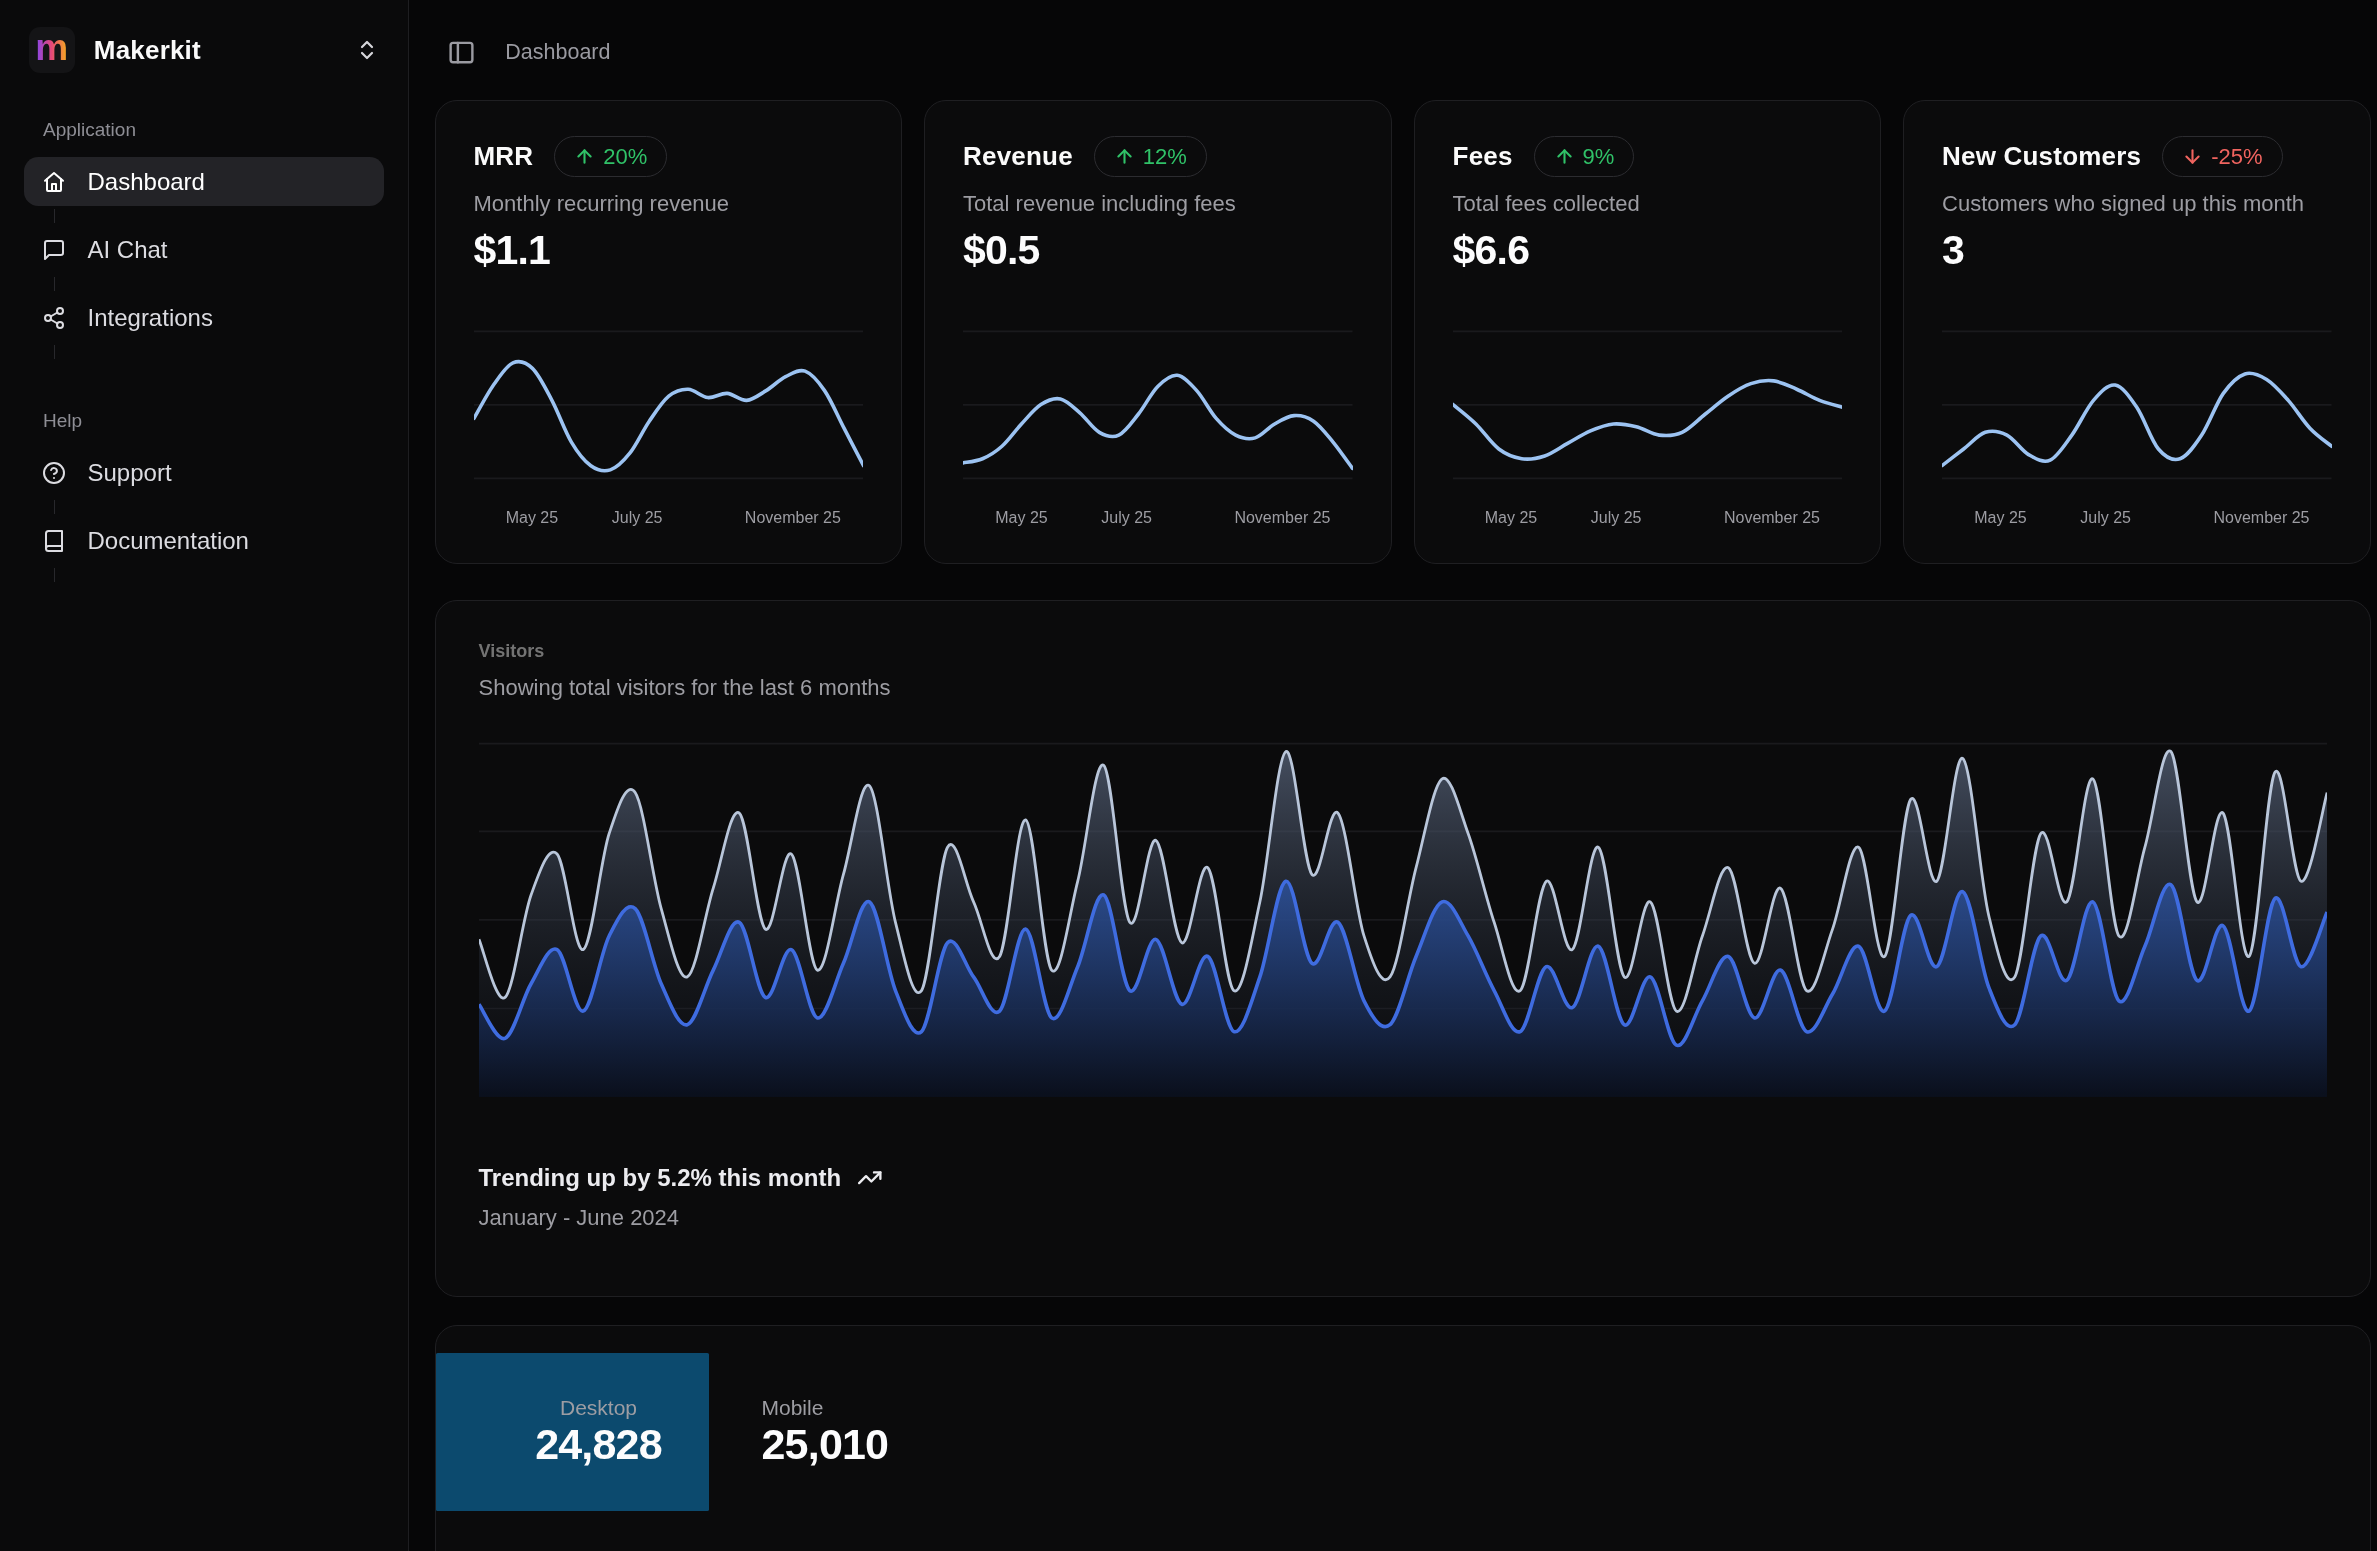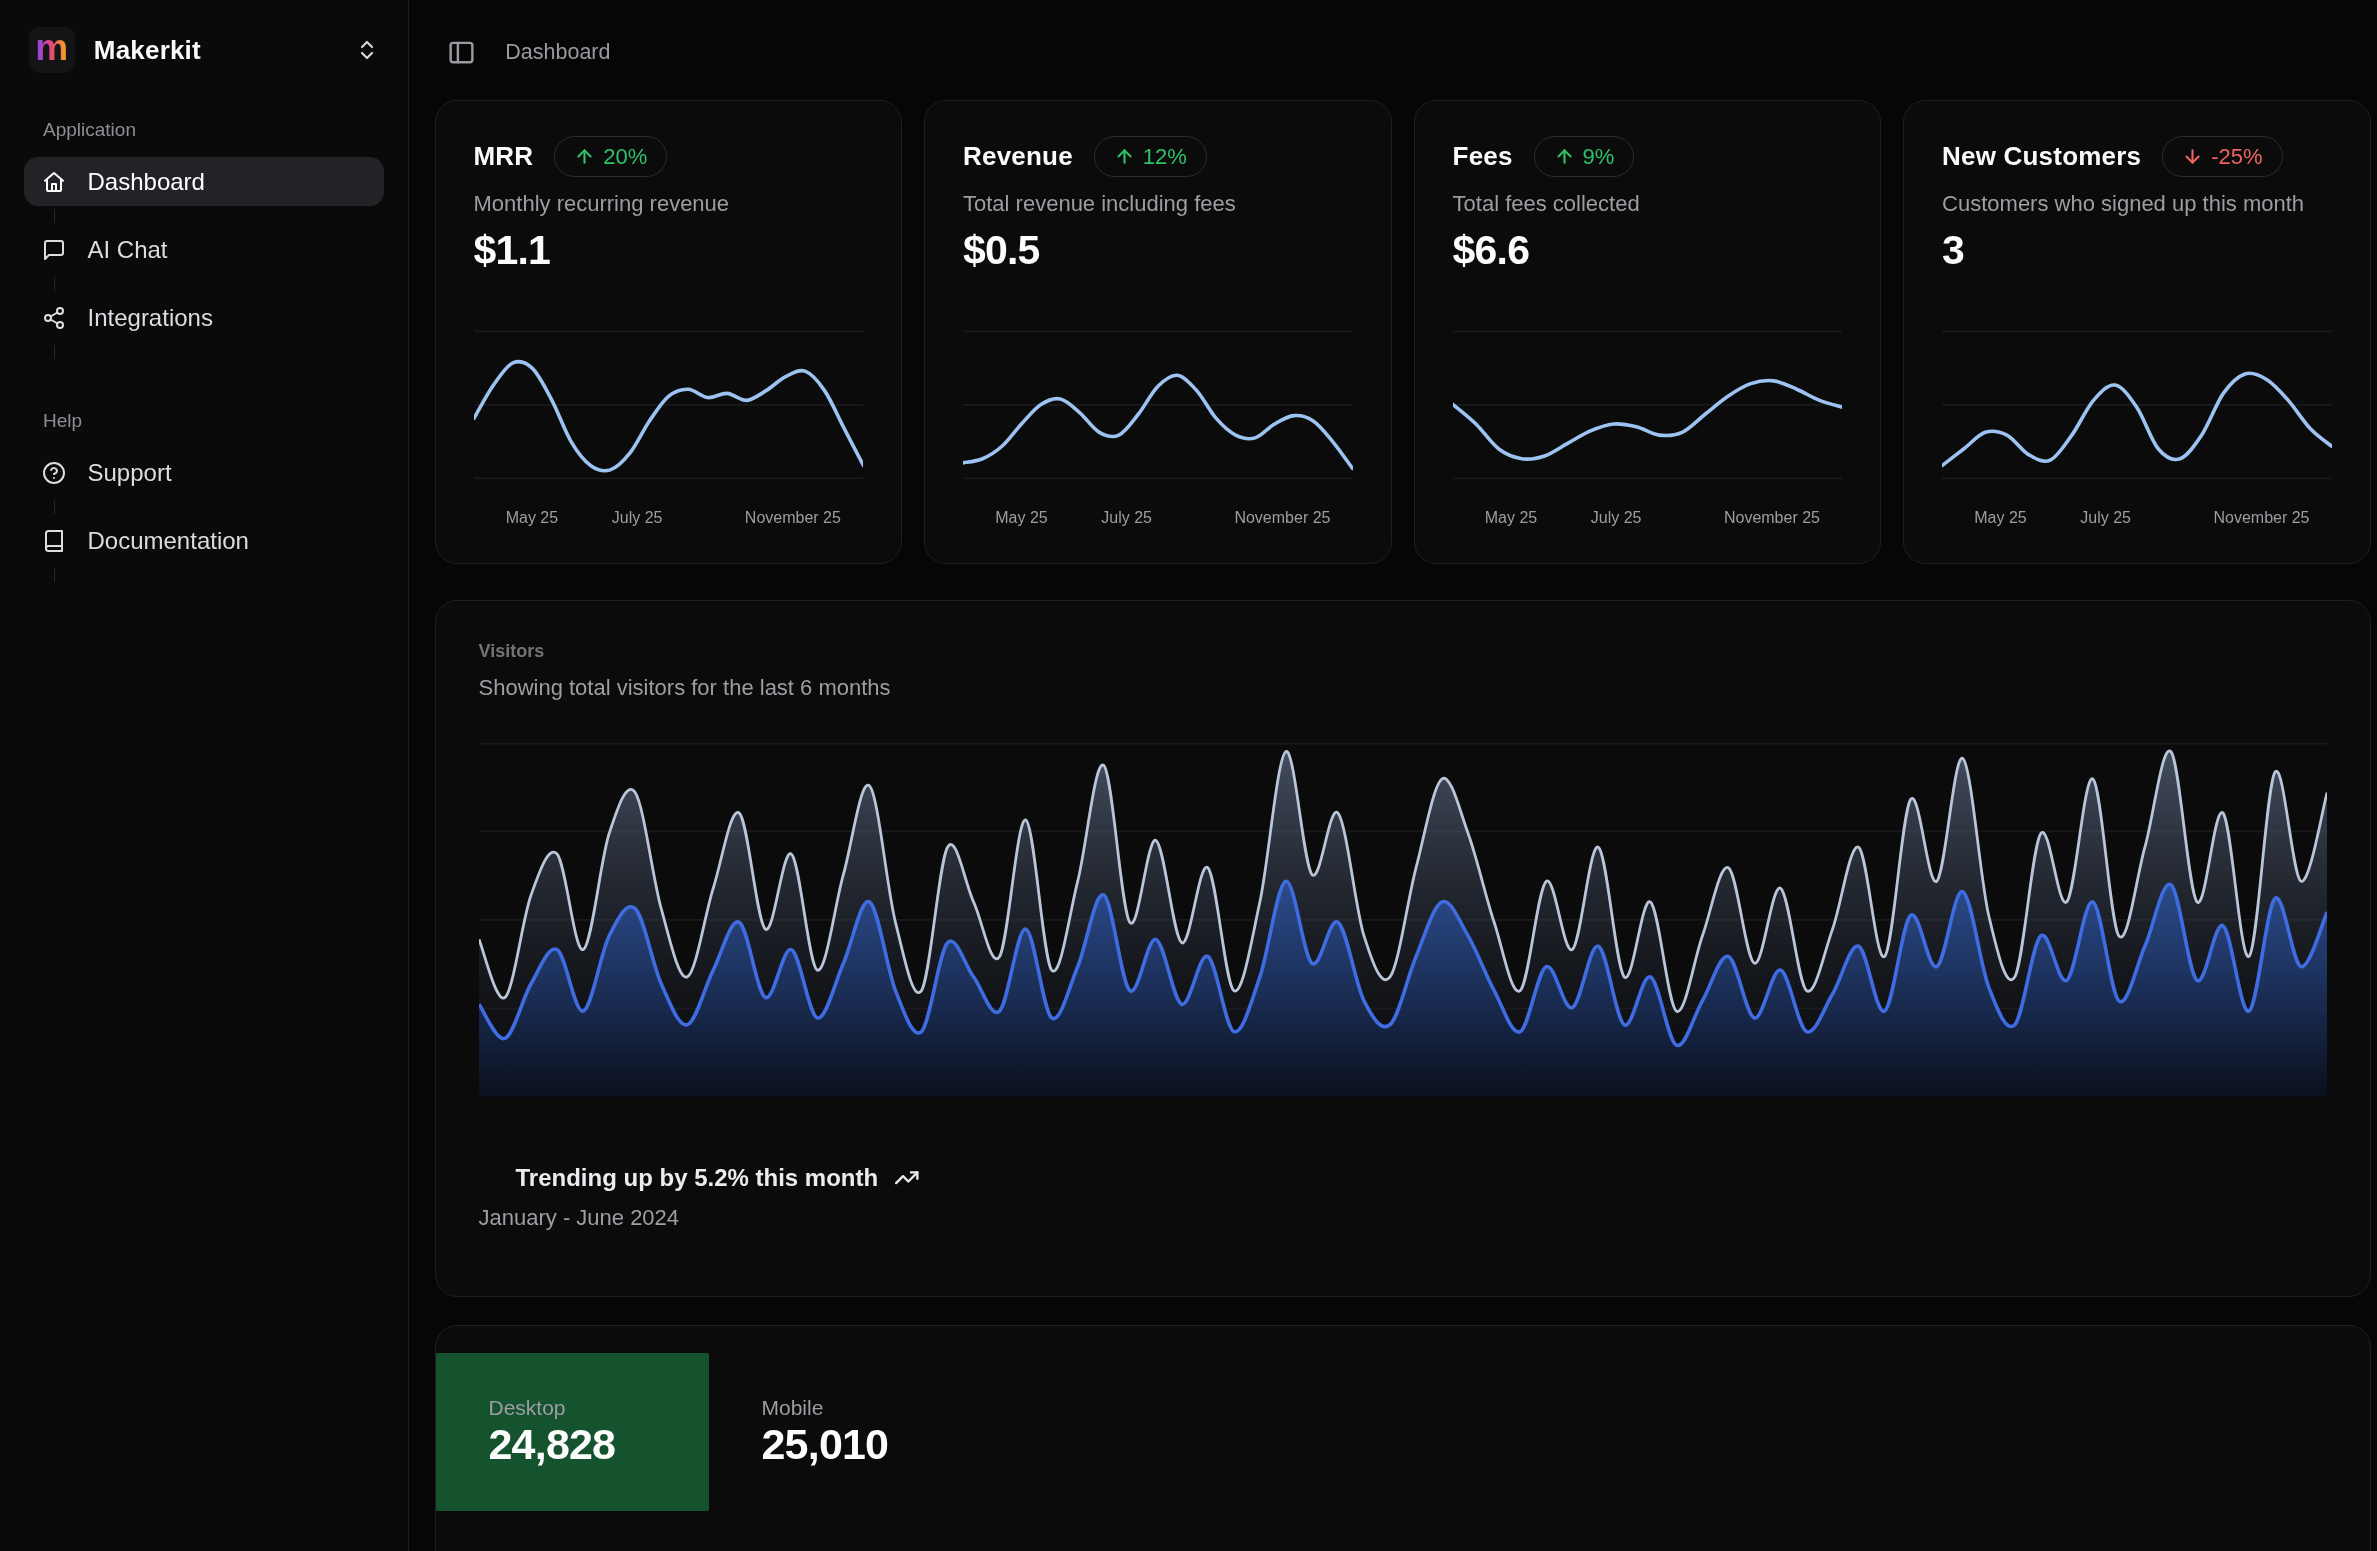--- a/index.html
+++ b/index.html
@@ -92,40 +92,40 @@
   .x-labels span:nth-child(3){ left:82%; }
 
   
   .visitors-card { margin-top:36px; height:697px; padding:40px 43px; }
   .v-title { font-size:18px; font-weight:600; color:#737373; }
   .v-sub   { margin-top:12.8px; font-size:22px; color:#9d9da3; }
   .big-chart { margin-top:41px; height:355px; }
   .big-chart svg { width:100%; height:100%; }
   .trend-row {
     margin-top:67px; display:flex; align-items:center; gap:16px;
-    font-size:24px; font-weight:600; color:#ececf0;margin-left:37px;
+    font-size:24px; font-weight:600; color:#ececf0;
   }
   .trend-row .ticon { color:#ececf0; display:flex; }
   .period { margin-top:12.8px; font-size:22px; color:#9d9da3; }
 
   
   .pv-card {
     margin-top:28px; height:414px;
     display:flex; justify-content:space-between; align-items:flex-start;
   }
   .pv-left { padding:83px 0 0 77px; }
   .pv-title { font-size:26px; font-weight:600; color:#fafafa; }
   .pv-sub   { margin-top:19px; font-size:22px; color:#9d9da3; }
   .pv-toggles { display:flex; margin:27px 41px 0 0; }
   .pv-toggle {
     width:273px; height:158px; padding-left:53px;
     display:flex; flex-direction:column; justify-content:center;
     cursor:pointer; border-radius:1.6px;
   }
-  .pv-toggle.active { background:#14532d; }
+  .pv-toggle.active { background:#0c4a6e;align-items:center; }
   .pv-toggle .t-label { font-size:21px; color:#9d9da3; }
   .pv-toggle .t-value { font-size:43px; font-weight:700; color:#fcfcfd; letter-spacing:-0.8px; }
 </style>
 </head>
 <body>
 
 <aside class="sidebar">
   <div class="brand">
     <div class="logo">
         <span>m</span>

